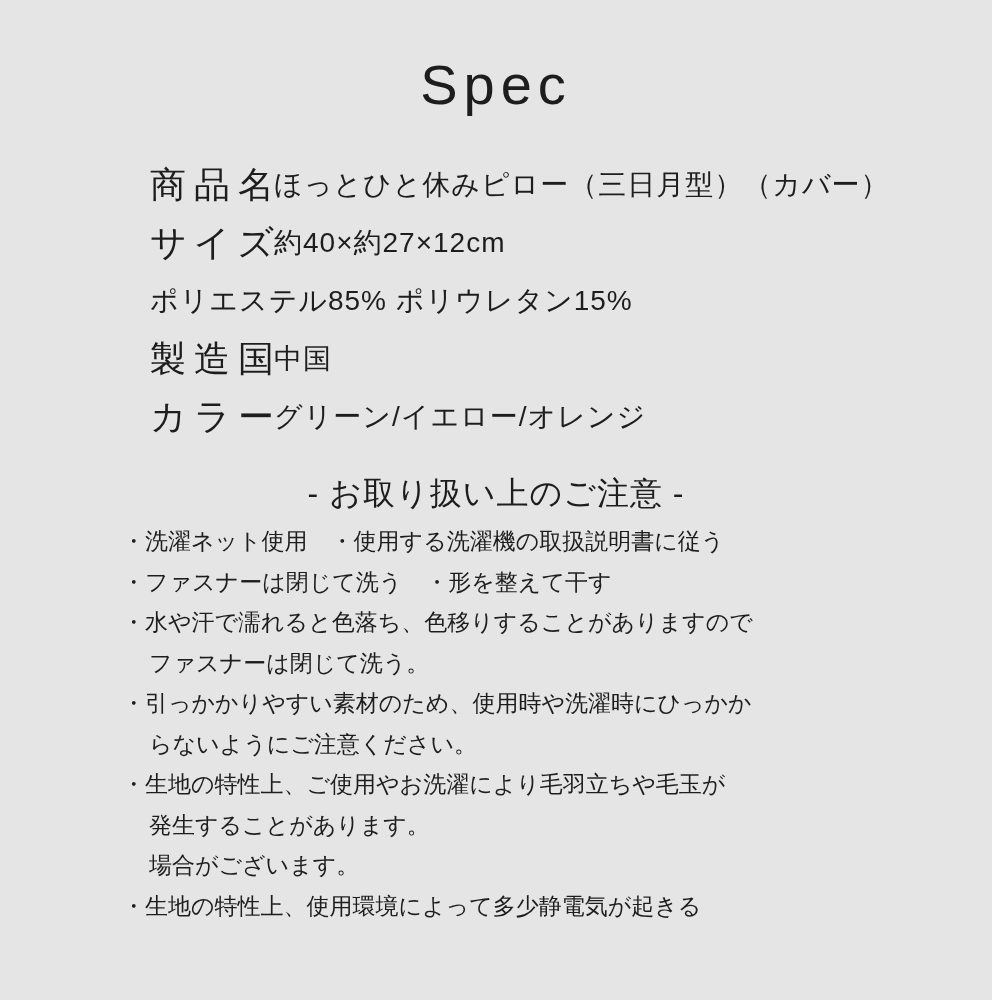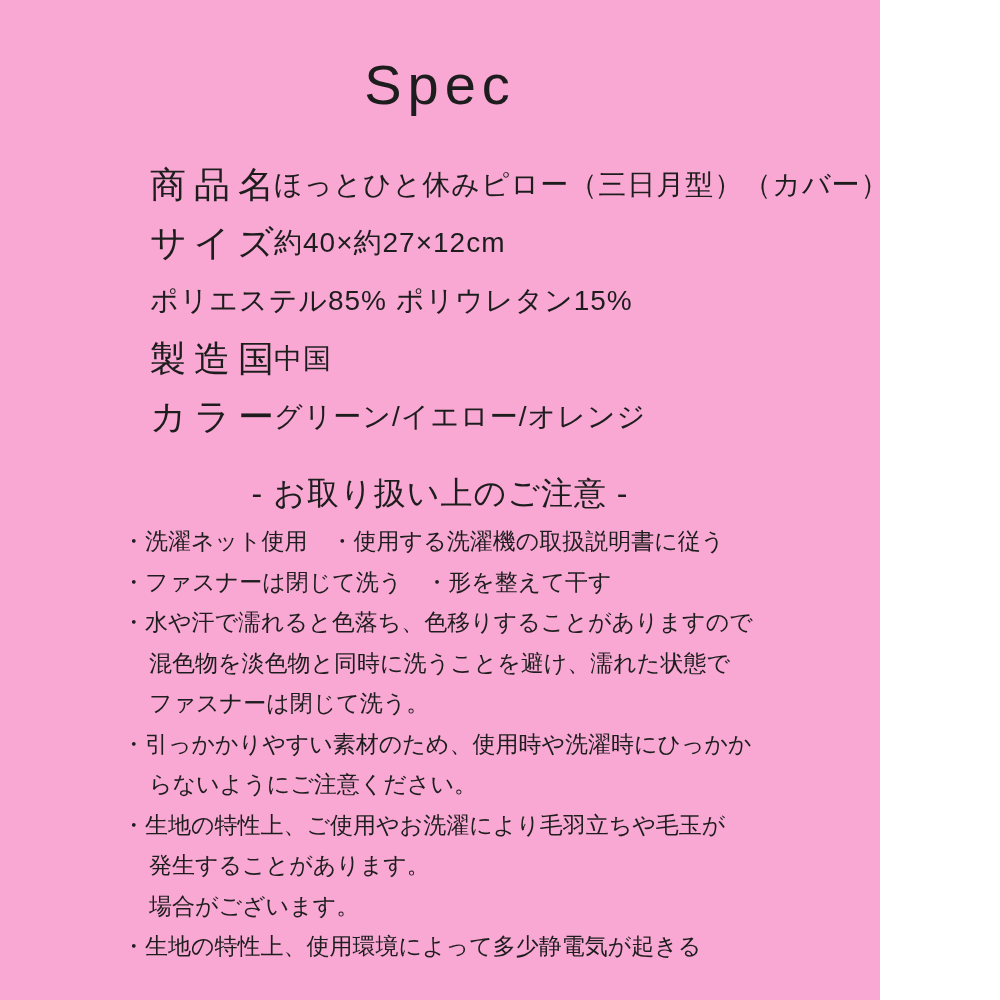--- a/index.html
+++ b/index.html
@@ -1,20 +1,20 @@
 <!DOCTYPE html>
 <html><head>
 <meta charset="utf-8">
 <style>
   html, body { margin: 0; padding: 0; }
   .canvas {
     position: relative;
-    width: 880px;
+    width: 992px;
     height: 1000px;
-    background: #f9a8d4;
+    background: #e5e5e5;
     color: #1d1d1d;
     font-family: "Liberation Sans", sans-serif;
     overflow: hidden;
   }
   .title {
     position: absolute;
     top: 52px;
     left: 0;
     width: 100%;
     margin: 0;
@@ -100,21 +100,20 @@
         <div class="spec-value">グリーン/イエロー/オレンジ</div>
       </div>
     </div>
 
   <h2 class="notice-heading">- お取り扱い上のご注意 -</h2>
 
   <div class="notice-list">
       <div class="note-line">・洗濯ネット使用　・使用する洗濯機の取扱説明書に従う</div>
       <div class="note-line">・ファスナーは閉じて洗う　・形を整えて干す</div>
       <div class="note-line">・水や汗で濡れると色落ち、色移りすることがありますので</div>
-      <div class="note-line indent">混色物を淡色物と同時に洗うことを避け、濡れた状態で</div>
       <div class="note-line indent">ファスナーは閉じて洗う。</div>
       <div class="note-line">・引っかかりやすい素材のため、使用時や洗濯時にひっかか</div>
       <div class="note-line indent">らないようにご注意ください。</div>
       <div class="note-line">・生地の特性上、ご使用やお洗濯により毛羽立ちや毛玉が</div>
       <div class="note-line indent">発生することがあります。</div>
       <div class="note-line indent">場合がございます。</div>
       <div class="note-line">・生地の特性上、使用環境によって多少静電気が起きる</div>
     </div>
 </div>
 

